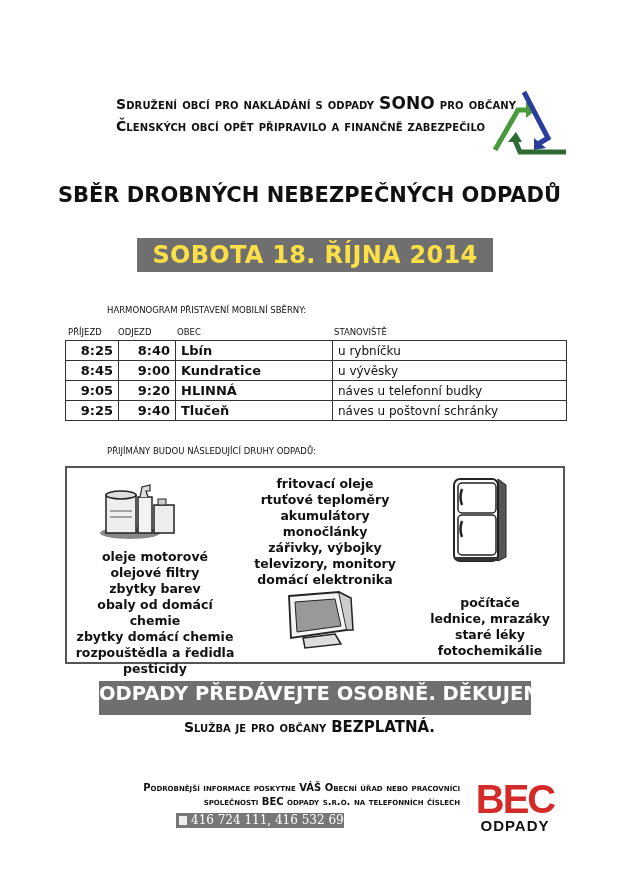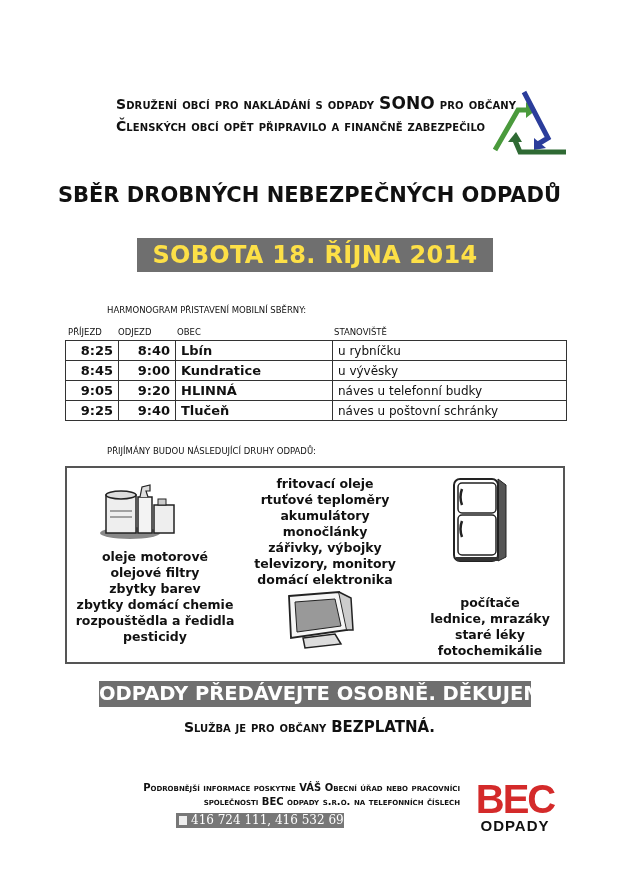--- a/index.html
+++ b/index.html
@@ -14,21 +14,21 @@
             font-weight:bold; font-size:24px; line-height:34px; text-align:center; letter-spacing:0.3px; }
   .sec-label { font-weight:normal; font-size:8.5px;padding-left:39px; }
   .colhead { font-size:8.5px; top:327px; }
   table.sched { position:absolute; left:65px; top:340px; width:502px; border-collapse:collapse;padding-left:13px; }
   table.sched td { border:1.5px solid #333; height:19px; padding:0 5px; font-size:12.5px; }
   table.sched td.t { font-weight:bold; text-align:right; font-size:13px; }
   table.sched td.obec { font-weight:bold; font-size:13px; }
   table.sched td.st { font-size:12px; }
   .wastebox { left:65px; top:466px; width:500px; height:198px; border:2px solid #555; box-sizing:border-box; }
   .wcol { text-align:center; font-weight:bold; font-size:12.5px; line-height:16px; }
-  .closing { left:99px; top:681px; width:432px; height:26px; background:#6f6f6f; color:#fff;
+  .closing { left:99px; top:681px; width:432px; height:34px; background:#6f6f6f; color:#fff;
              font-weight:bold; font-size:19.5px; line-height:26px; text-align:center; white-space:nowrap; }
   .free { left:0; width:619px; top:718px; text-align:center; font-weight:bold; font-size:12px; }
   .free .big { font-size:15px; }
   .info { left:80px; width:380px; top:781px; text-align:right; font-weight:bold; font-size:9px; line-height:14px; }
   .phone { left:176px; top:813px; width:168px; height:15px; background:#777; color:#fff; font-size:12px;
            line-height:15px; font-family:"DejaVu Serif", serif; white-space:nowrap; }
   .bec { left:465px; top:775px; width:100px; height:60px; }
 </style>
 </head>
 <body>
@@ -105,20 +105,21 @@
   <rect x="54" y="22" width="20" height="28" fill="#eee" stroke="#222" stroke-width="1.5"></rect>
   <rect x="58" y="16" width="8" height="6" fill="#ccc" stroke="#222"></rect>
   <line x1="10" y1="28" x2="32" y2="28" stroke="#555"></line>
     <line x1="10" y1="34" x2="32" y2="34" stroke="#555"></line>
 </svg>
 
 <div class="abs wcol" style="left:70px;width:170px;top:549px;">
   <div>oleje motorové</div>
   <div>olejové filtry</div>
   <div>zbytky barev</div>
+  <div>obaly od domácí chemie</div>
   <div>zbytky domácí chemie</div>
   <div>rozpouštědla a ředidla</div>
   <div>pesticidy</div>
 </div>
 
 <div class="abs wcol" style="left:245px;width:160px;top:476px;">
   <div>fritovací oleje</div>
   <div>rtuťové teploměry</div>
   <div>akumulátory</div>
   <div>monočlánky</div>

